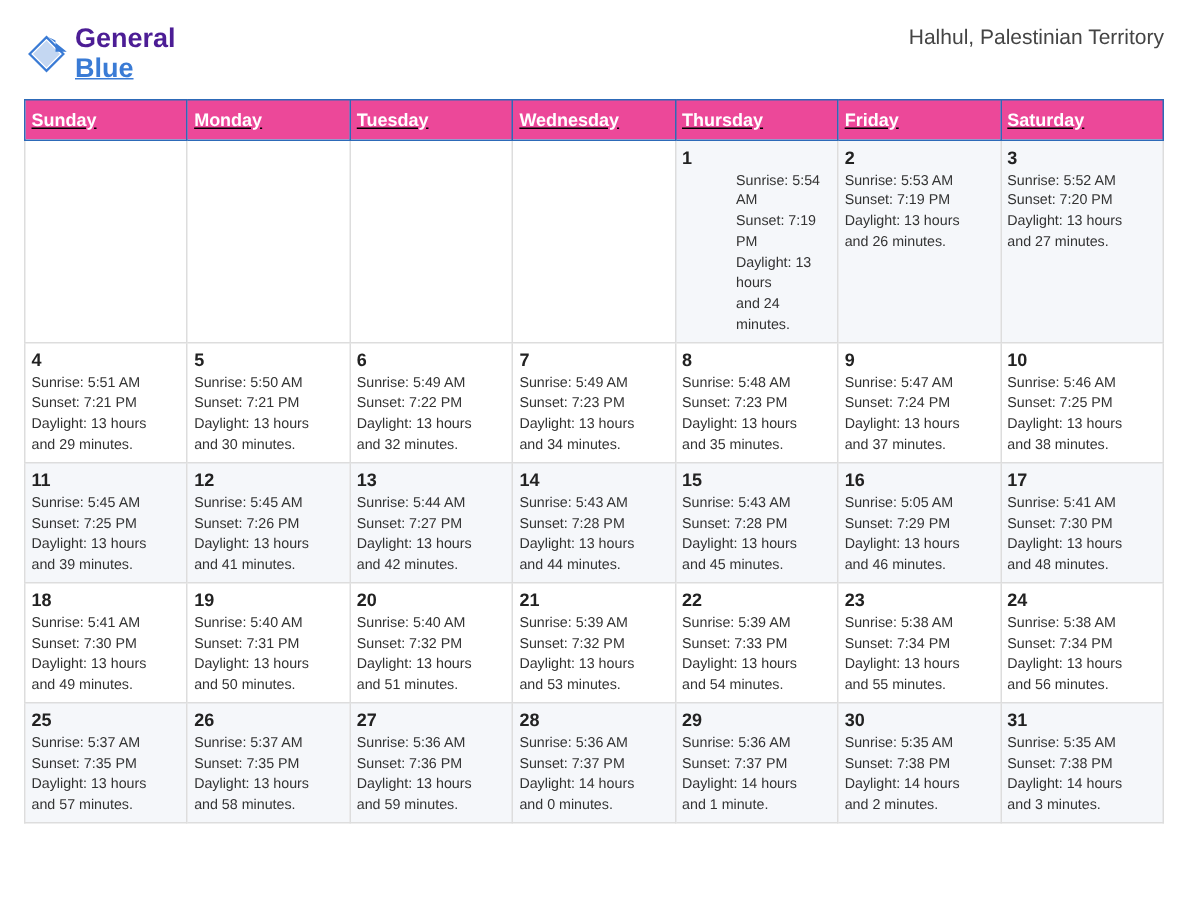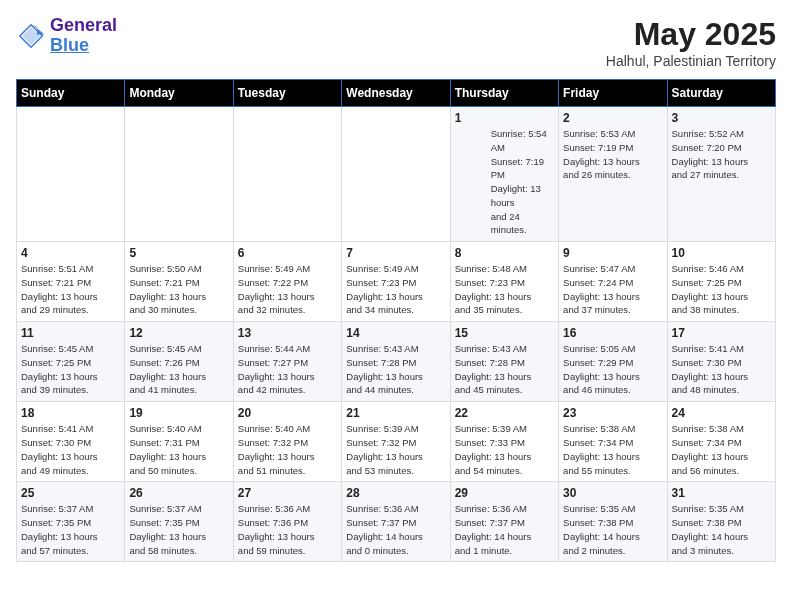--- a/index.html
+++ b/index.html
@@ -41,21 +41,21 @@
     .location {
       font-size: 14px;
       color: #444;
     }
     table {
       width: 100%;
       border-collapse: collapse;
       table-layout: fixed;
     }
     thead tr {
-      background-color: #000000;
+      background-color: #ec4899;
       text-decoration: underline;
     }
     thead th {
       color: #fff;
       font-size: 12px;
       font-weight: bold;
       padding: 6px 4px;
       text-align: left;
       border: 1px solid #2d6ab8;
     }
@@ -101,21 +101,20 @@
       <polygon points="20,5 35,20 20,35 5,20" fill="none" stroke="#3a7bd5" stroke-width="2"></polygon>
       <polygon points="20,8 32,20 20,32 8,20" fill="#3a7bd5" opacity="0.3"></polygon>
       <polygon points="22,5 38,18 28,18 28,8" fill="#3a7bd5"></polygon>
     </svg>
     <div class="logo-text">
       <span class="logo-general">General</span><br>
       <span class="logo-blue">Blue</span>
     </div>
   </div>
   <div class="title-block">
-    <div class="month-year">May 2025</div>
     <div class="location">Halhul, Palestinian Territory</div>
   </div>
 </div>
 
 <table>
   <thead>
     <tr>
     <th>Sunday</th>
         <th>Monday</th>
         <th>Tuesday</th>

